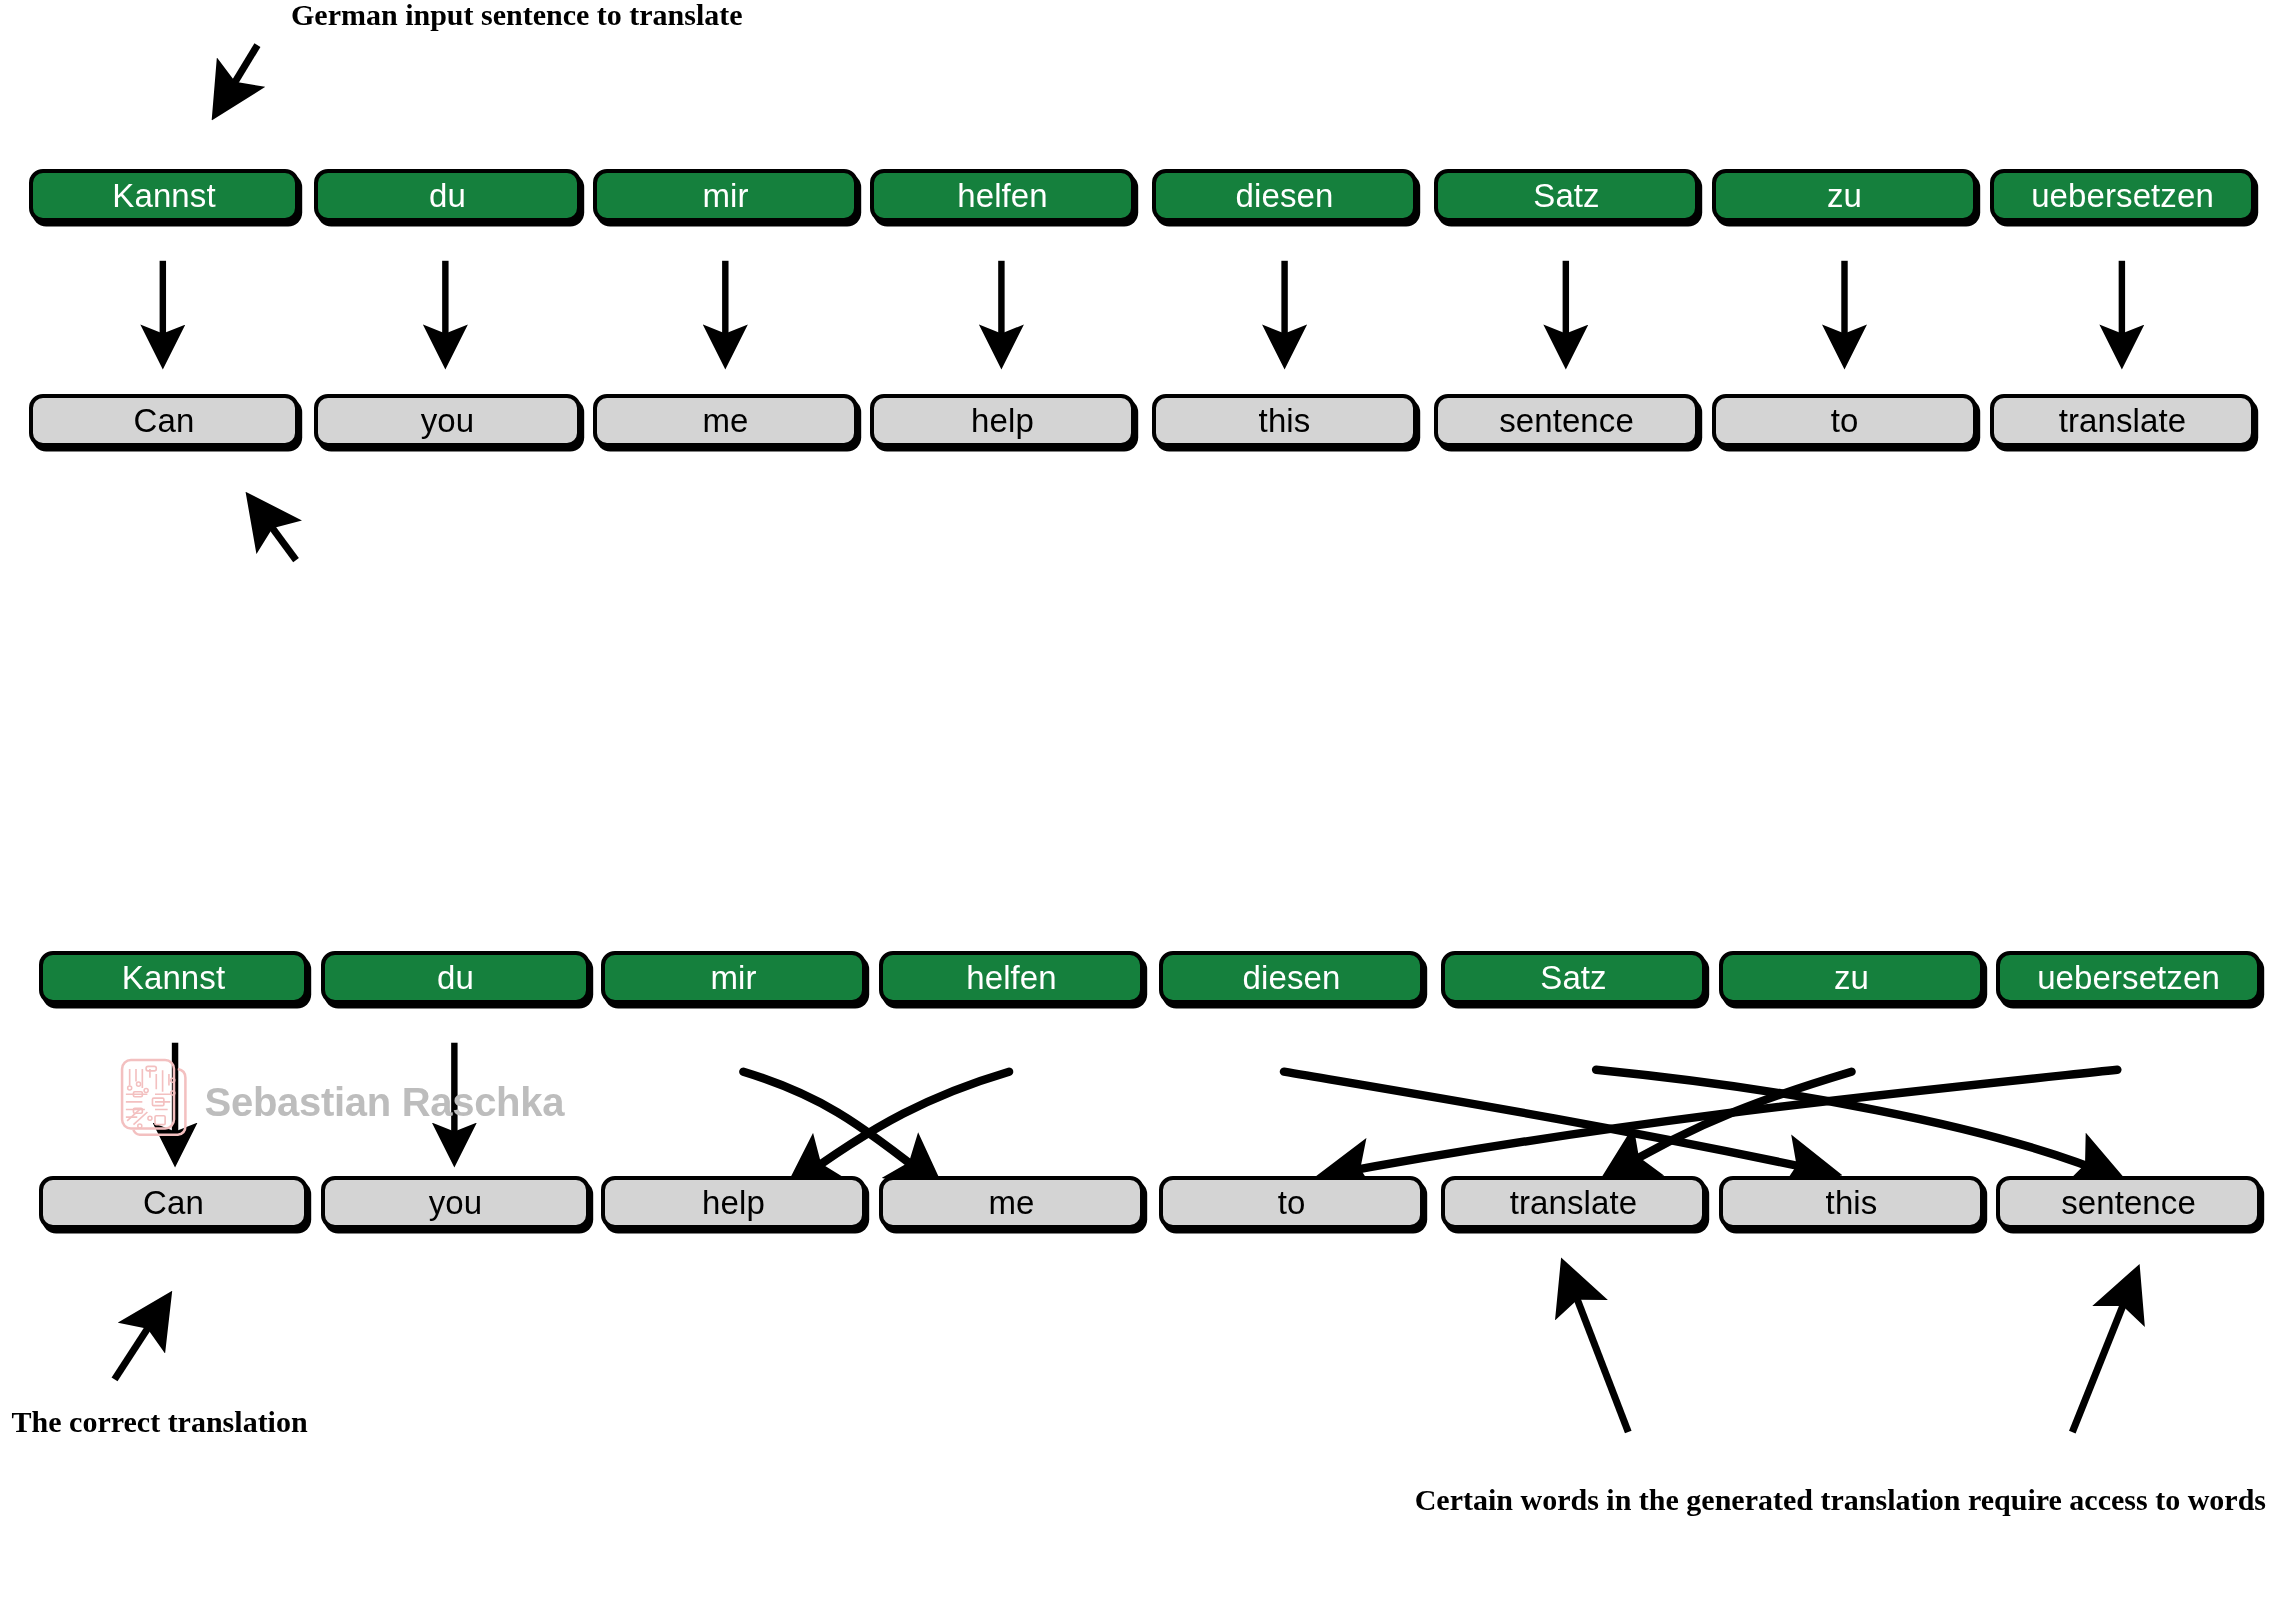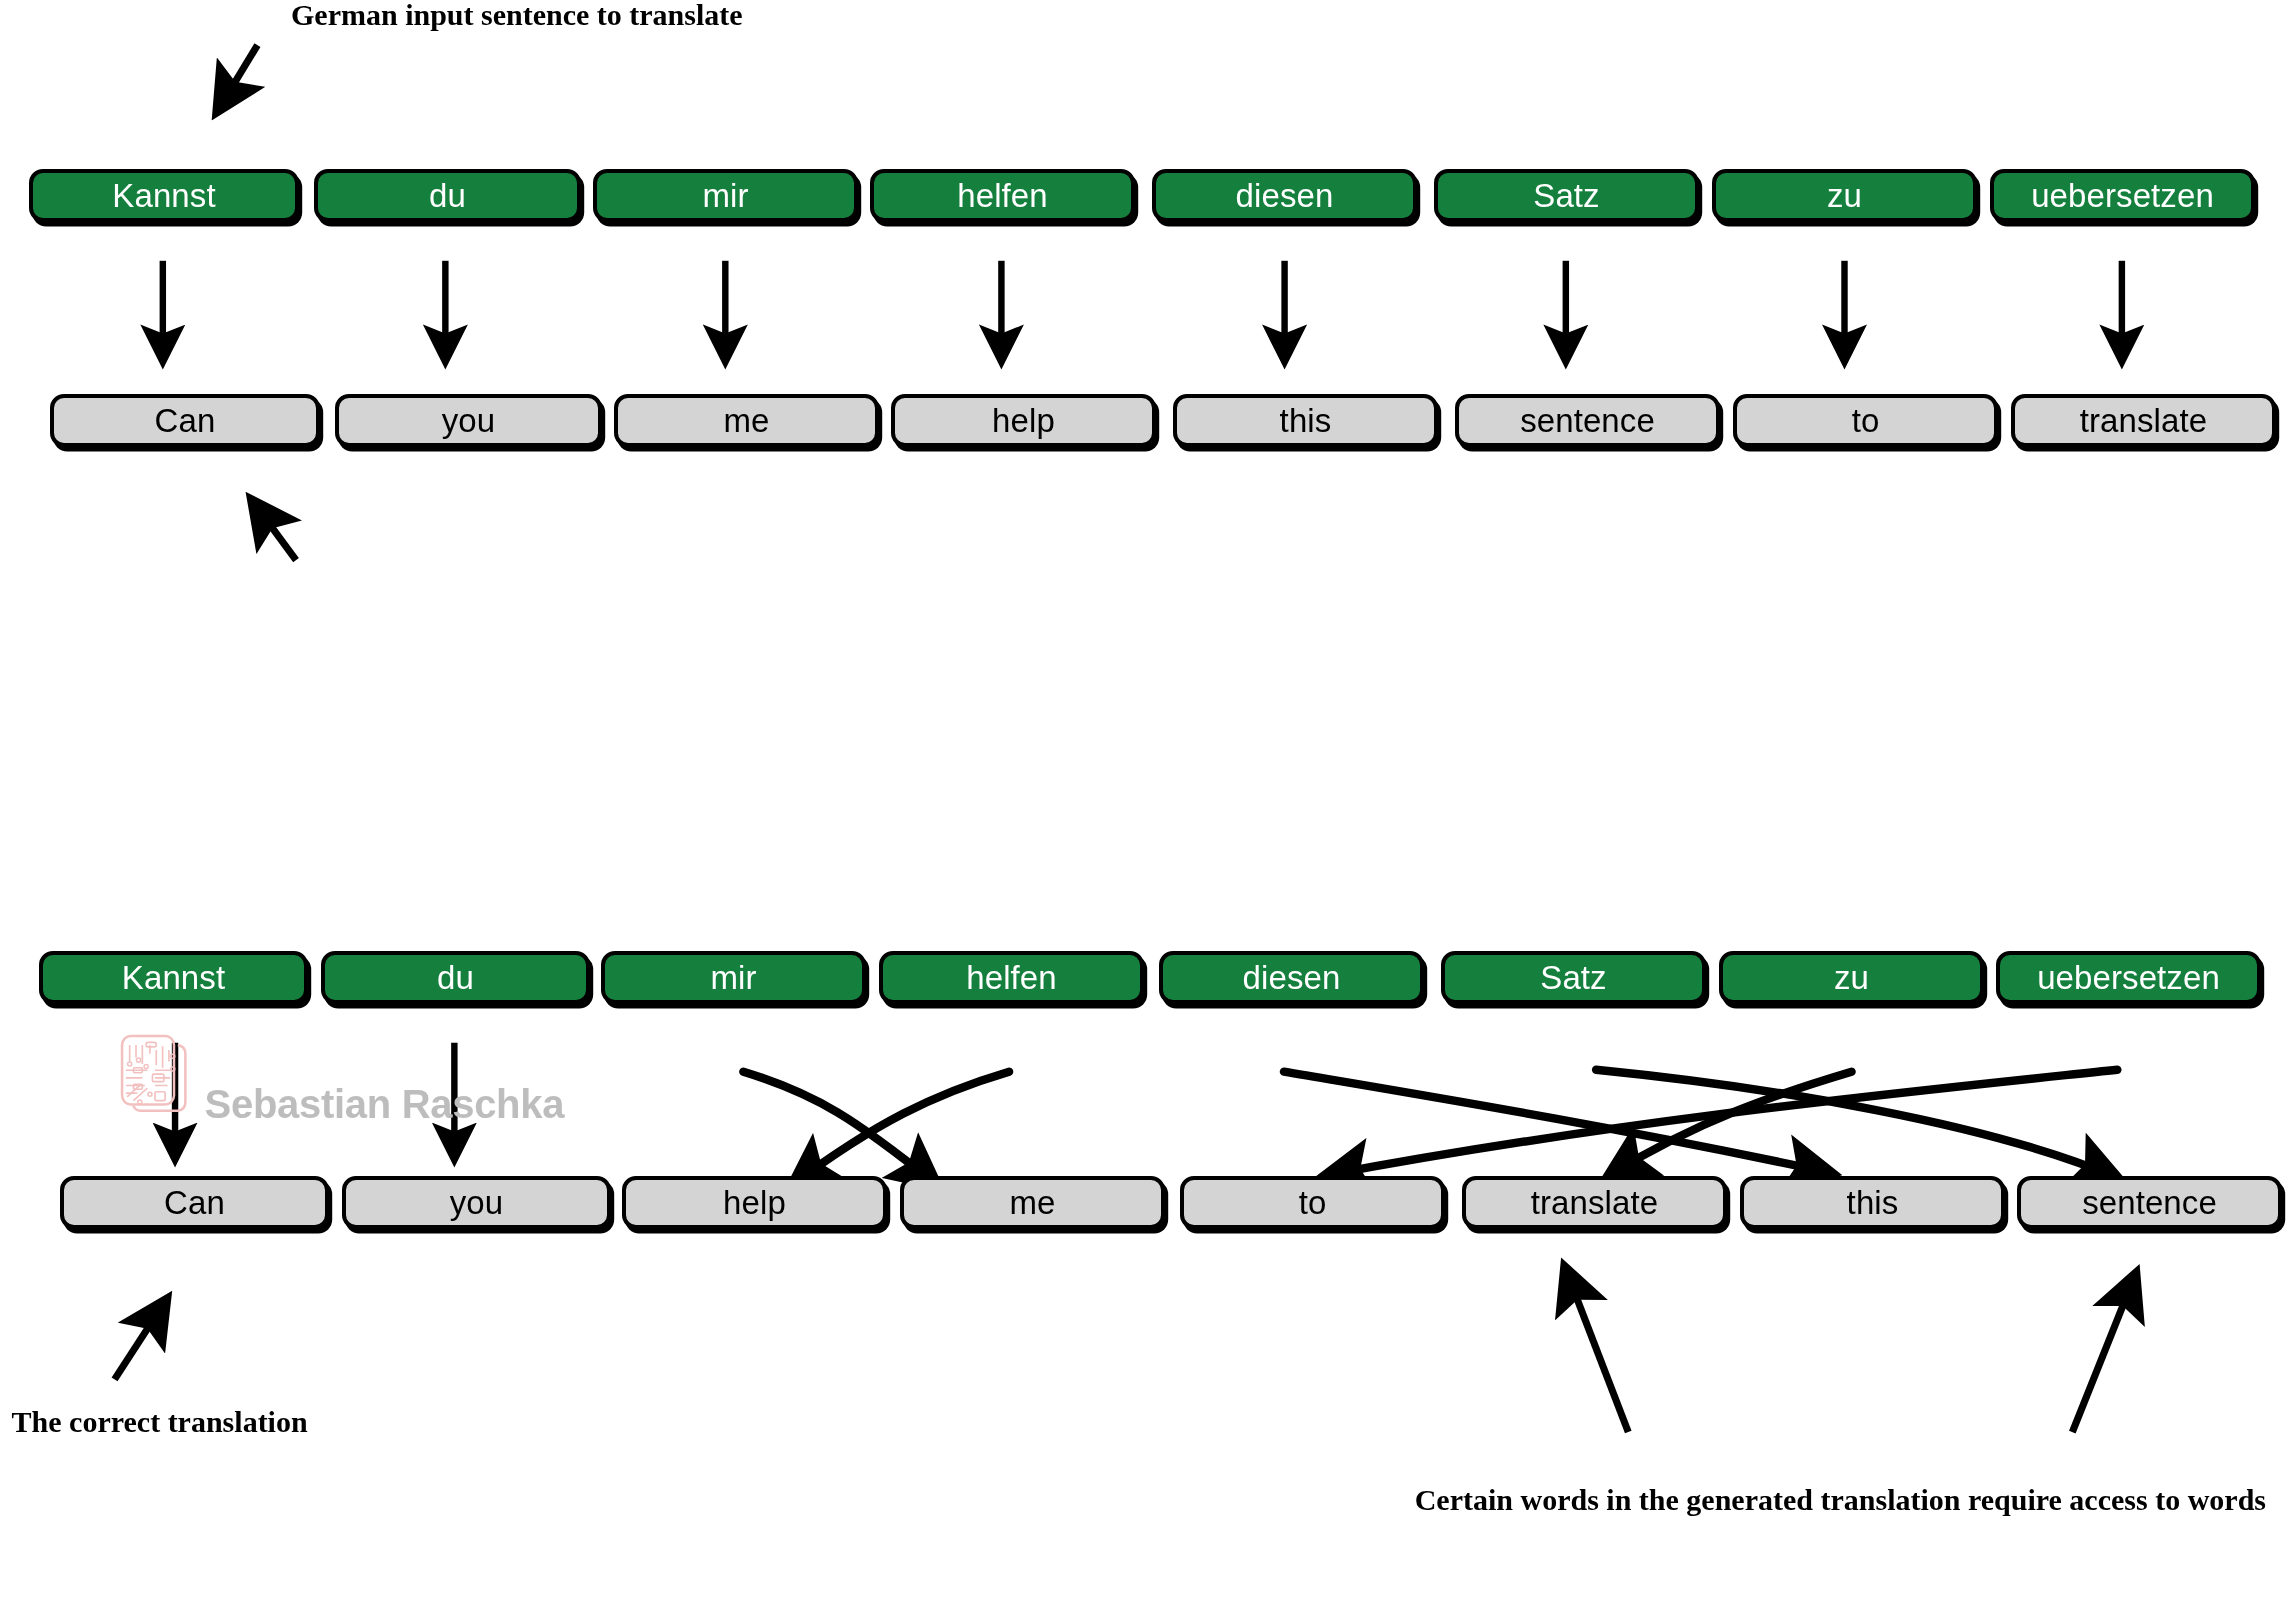--- a/index.html
+++ b/index.html
@@ -17,43 +17,43 @@
     border-radius:14px;
     border:4.5px solid #000000;
     display:flex;align-items:center;justify-content:center;
     font-size:33px;
     line-height:1;
     letter-spacing:0.1px;
     white-space:nowrap;
     box-shadow:3.2px 4.5px 0px rgba(0,0,0,1);
   }
   .tok.src{ background:#15803d; color:#ffffff; }
-  .tok.tgt{ background:#d4d4d4; color:#000000;margin-left:21px; }
+  .tok.tgt{ background:#d4d4d4; color:#000000; }
 
   
   .cap{
     position:absolute;
     color:#000000;
     font-weight:bold;
     font-size:30px;
     line-height:1.28;
     white-space:nowrap;
     font-family:"Liberation Serif", serif;
   }
   .cap.center{ text-align:right; }
 
   
   #arrows{position:absolute;left:0;top:0;width:2295px;height:1606px;pointer-events:none;}
 
   
   #watermark{
     position:absolute;
-    left:117px; top:998px;
+    left:117px; top:1038px;
     width:444px; height:129px;
-    display:flex; align-items:flex-end; gap:11.6px;
+    display:flex; align-items:center; gap:11.6px;
   }
   #wm-logo{ width:76px; height:97px; flex:0 0 auto; }
   #wm-text{
     font-size:40px; font-weight:bold; color:#bdbdbd;
     font-family:"Liberation Sans", sans-serif;
     white-space:nowrap; letter-spacing:-0.3px;
   }
 </style>
 </head>
 <body>

